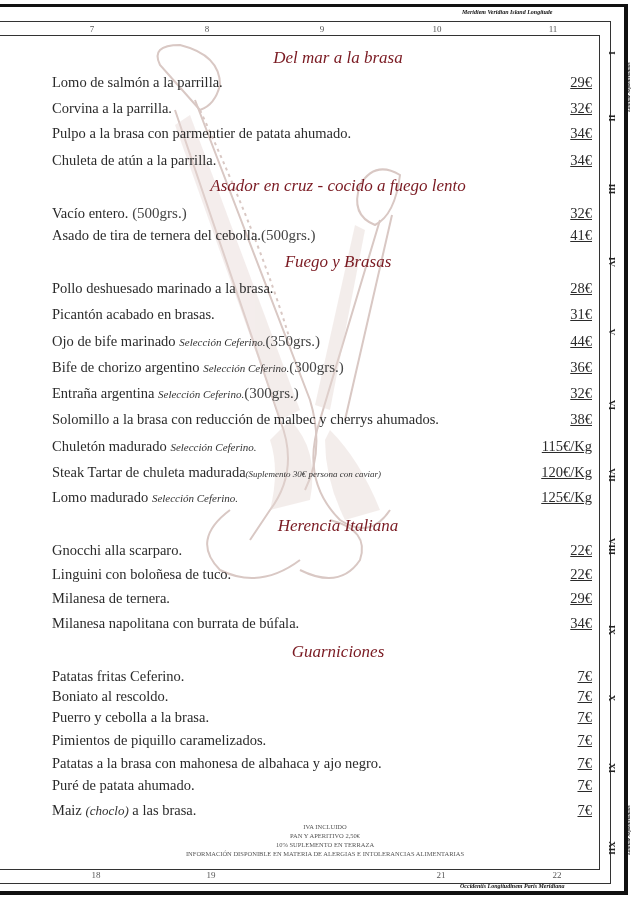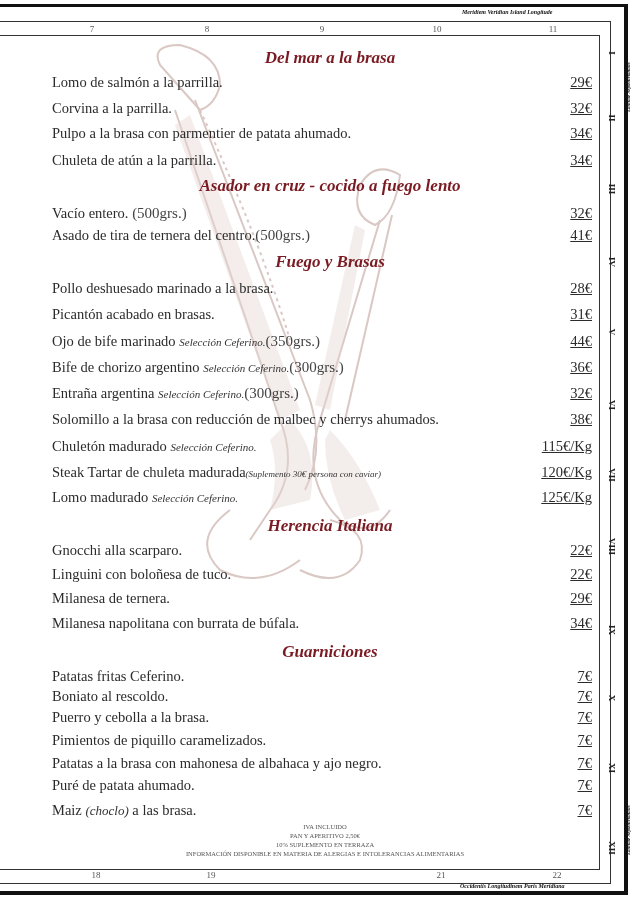--- a/index.html
+++ b/index.html
@@ -19,21 +19,21 @@
   .ruler-num { position: absolute; font-size: 9px; color: #555; text-align: center; width: 20px; }
 
   .roman { position: absolute; left: 605px; width: 14px; font-size: 9px; color: #222; text-align: center; transform: rotate(90deg); font-weight: bold; }
   .side-caption { position: absolute; font-size: 5px; font-style: italic; font-weight: bold; color: #111; white-space: nowrap; transform: rotate(-90deg); transform-origin: left top; }
 
   
   .watermark { position: absolute; left: 130px; top: 40px; width: 330px; height: 560px; pointer-events: none; }
 
   
   .content { position: absolute; left: 52px; top: 40px; width: 540px; }
-  .section-title { position: absolute; left: 8px; width: 540px; text-align: center; font-style: italic; font-weight: bold; color: #7a1a22; font-size: 17px; }
+  .section-title { position: absolute; left: 16px; width: 540px; text-align: center; font-style: italic; font-weight: normal; color: #7a1a22; font-size: 17px; }
   .item { position: absolute; left: 0; width: 540px; font-size: 14.5px; color: #2b2b2b; white-space: nowrap; }
   .item .name { position: absolute; left: 0; }
   .item .note { font-size: 15px; color: #444; }
   .item .sel { font-style: italic; font-size: 11px; color: #333; }
   .item .supp { font-style: italic; font-size: 9px; color: #333; }
   .item .price { position: absolute; right: 0; text-align: right; text-decoration: underline; }
 
   .footer-notes { position: absolute; left: 110px; top: 822px; width: 430px; text-align: center; font-size: 6.5px; line-height: 9px; color: #555; }
 </style>
 </head>
@@ -118,21 +118,21 @@
     <span class="name">Chuleta de atún a la parrilla.</span>
     <span class="price">34€</span>
   </div>
 
   <div class="section-title" style="top:136px;">Asador en cruz - cocido a fuego lento</div>
   <div class="item" style="top:165px;">
     <span class="name"><span>Vacío entero.</span> <span class="note">(500grs.)</span></span>
     <span class="price">32€</span>
   </div>
   <div class="item" style="top:187px;">
-    <span class="name"><span>Asado de tira de ternera del centro.</span><span class="note">(500grs.)</span></span>
+    <span class="name"><span>Asado de tira de ternera del cebolla.</span><span class="note">(500grs.)</span></span>
     <span class="price">41€</span>
   </div>
 
   <div class="section-title" style="top:212px;">Fuego y Brasas</div>
   <div class="item" style="top:240px;">
     <span class="name">Pollo deshuesado marinado a la brasa.</span>
     <span class="price">28€</span>
   </div>
   <div class="item" style="top:266px;">
     <span class="name">Picantón acabado en brasas.</span>

